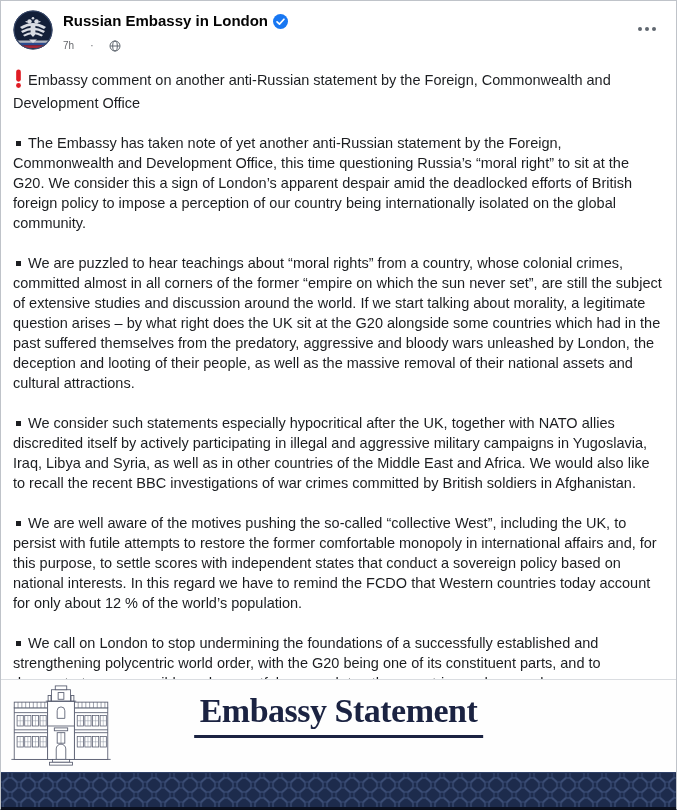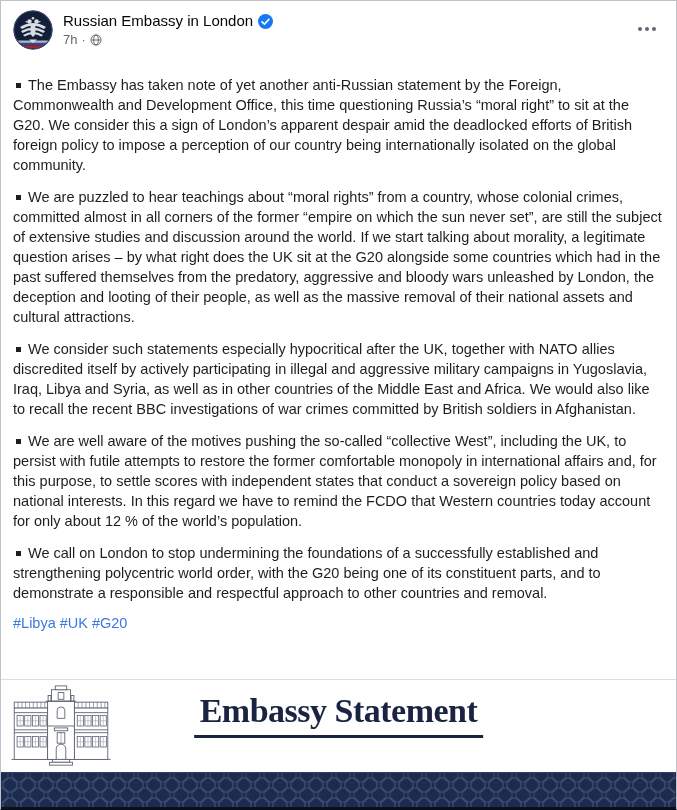--- a/index.html
+++ b/index.html
@@ -25,38 +25,38 @@
   
   .header{
     position:relative;
     display:flex;align-items:flex-start;
     padding:9px 16px 0 12px;
     height:56px;flex:0 0 auto;
   }
   .avatar{width:40px;height:40px;border-radius:50%;overflow:hidden;flex:0 0 auto;cursor:pointer;}
   .header-text{margin-left:10px;padding-top:1px;}
   .name-row{display:flex;align-items:center;gap:5px;}
-  .page-name{font-size:15px;font-weight:400;color:#050505;line-height:19px;cursor:pointer;}
+  .page-name{font-size:15px;font-weight:700;color:#050505;line-height:19px;cursor:pointer;}
   .verified{display:inline-flex;margin-top:1px;}
-  .meta-row{display:flex;align-items:center;gap:4px;margin-top:2px;color:var(--meta-gray);font-size:13px;line-height:16px;}
+  .meta-row{display:flex;align-items:center;gap:16px;margin-top:8px;color:var(--meta-gray);font-size:10px;line-height:16px;}
   .meta-row .ts{cursor:pointer;}
   .more-btn{
     position:absolute;right:16px;top:20px;
     display:flex;gap:3px;align-items:center;
     padding:6px 4px;border-radius:14px;cursor:pointer;
   }
   .more-btn i{width:4px;height:4px;border-radius:50%;background:#606770;display:block;}
   
   .post-body{
     flex:1 1 auto;overflow:hidden;
     padding:6px 12px 0 12px;
     color:var(--text);
     font-size:14.5px;line-height:20px;
   }
-  .para{margin-top:12px;}
+  .para{margin-top:20px;}
   .para.intro{margin-top:6px;}
   .bullet{
     display:inline-block;width:5px;height:5px;background:#1c1e21;
     margin:0 7px 2px 3px;vertical-align:middle;
   }
   .excl{display:inline-block;vertical-align:-3px;margin:0 5px 0 1px;}
   .hashtags{margin-top:10px;font-size:14.5px;line-height:20px;}
   .hashtags a{color:var(--link-blue);text-decoration:none;cursor:pointer;margin-right:4px;}
   
   .attachment{flex:0 0 auto;height:130px;border-top:1px solid #dadde1;cursor:pointer;background:#0ea5e9;}
@@ -139,20 +139,28 @@
       </div>
     </div>
     <div class="more-btn">
       <i></i>
         <i></i>
         <i></i>
     </div>
   </div>
 
   <div class="post-body">
+    <p class="para intro">
+      <span class="excl">
+        <svg viewBox="0 0 8 18" width="9" height="19">
+          <rect x="1.8" y="0.4" width="4.4" height="11.6" rx="2.2" fill="#e01b24"></rect>
+          <circle cx="4" cy="15.6" r="2.3" fill="#e01b24"></circle>
+        </svg>
+      </span><span>Embassy comment on another anti-Russian statement by the Foreign, Commonwealth and Development Office</span>
+    </p>
 
     <p class="para">
       <span class="bullet"></span><span>The Embassy has taken note of yet another anti-Russian statement by the Foreign, Commonwealth and Development Office, this time questioning Russia’s “moral right” to sit at the G20. We consider this a sign of London’s apparent despair amid the deadlocked efforts of British foreign policy to impose a perception of our country being internationally isolated on the global community.</span>
     </p>
     <p class="para">
       <span class="bullet"></span><span>We are puzzled to hear teachings about “moral rights” from a country, whose colonial crimes, committed almost in all corners of the former “empire on which the sun never set”, are still the subject of extensive studies and discussion around the world. If we start talking about morality, a legitimate question arises – by what right does the UK sit at the G20 alongside some countries which had in the past suffered themselves from the predatory, aggressive and bloody wars unleashed by London, the deception and looting of their people, as well as the massive removal of their national assets and cultural attractions.</span>
     </p>
     <p class="para">
       <span class="bullet"></span><span>We consider such statements especially hypocritical after the UK, together with NATO allies discredited itself by actively participating in illegal and aggressive military campaigns in Yugoslavia, Iraq, Libya and Syria, as well as in other countries of the Middle East and Africa. We would also like to recall the recent BBC investigations of war crimes committed by British soldiers in Afghanistan.</span>
     </p>

